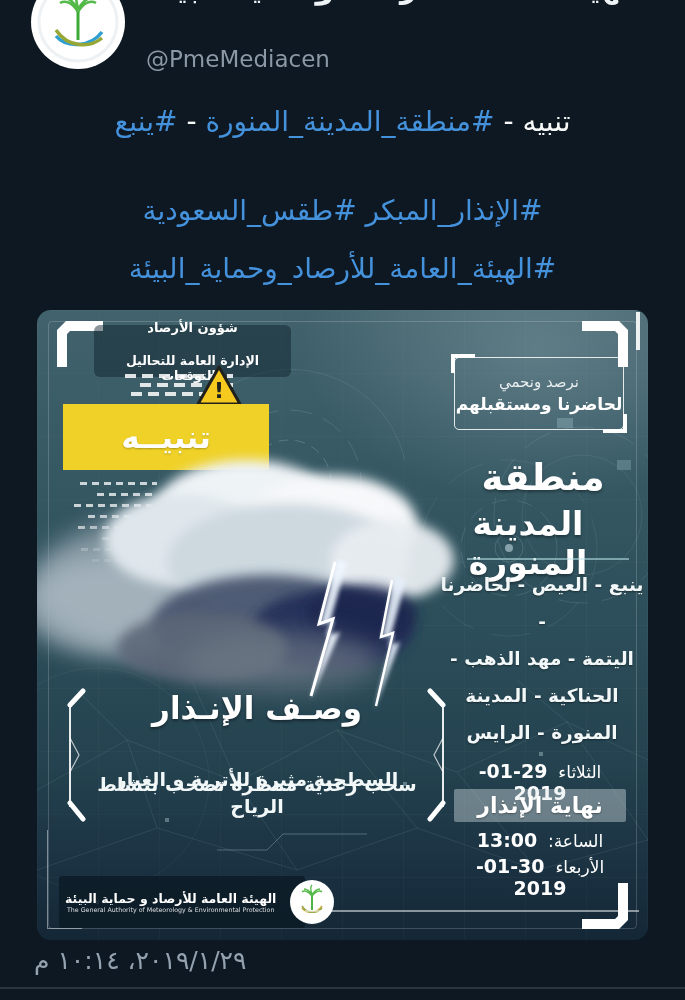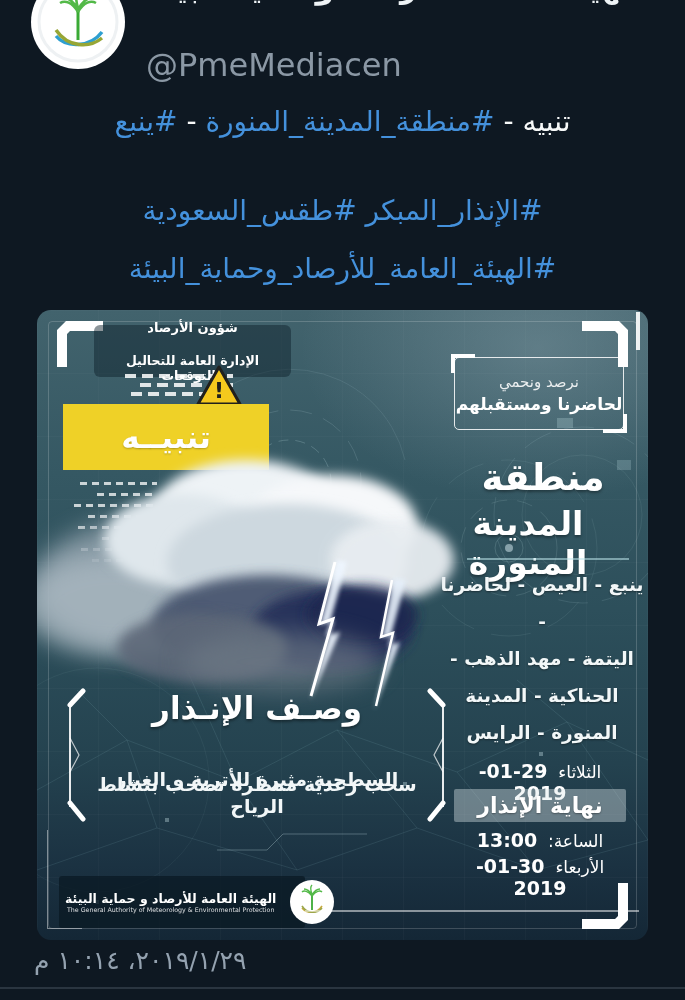--- a/index.html
+++ b/index.html
@@ -2,21 +2,21 @@
 <html lang="ar"><head>
 <meta charset="utf-8">
 <style>
   html,body{margin:0;padding:0;background:#0d1620;}
   .screen{position:relative;width:685px;height:1000px;overflow:hidden;
           background:#0e1822;font-family:"DejaVu Sans",sans-serif;direction:rtl;}
   
   .avatar{position:absolute;left:30px;top:-26px;width:96px;height:96px;border-radius:50%;}
   .display-name{position:absolute;left:146px;top:-30px;font-size:30px;font-weight:bold;
                 color:#eef3f6;white-space:nowrap;direction:rtl;}
-  .handle{position:absolute;left:146px;top:46px;font-size:32px;color:#8b98a5;direction:ltr;}
+  .handle{position:absolute;left:146px;top:46px;font-size:23px;color:#8b98a5;direction:ltr;}
   
   .tweet-text{position:absolute;right:37px;left:37px;top:98px;font-size:28px;color:#f7f9f9;
               text-align:center;}
   .tweet-text p{margin:0;}
   .tweet-text .p1{line-height:48px;margin-bottom:36px;}
   .tweet-text .p2{line-height:58px;}
   .hashtag{color:#4491dc;}
   
   .tweet-image{position:absolute;left:37px;top:310px;width:611px;height:630px;
                border-radius:14px;overflow:hidden;}

